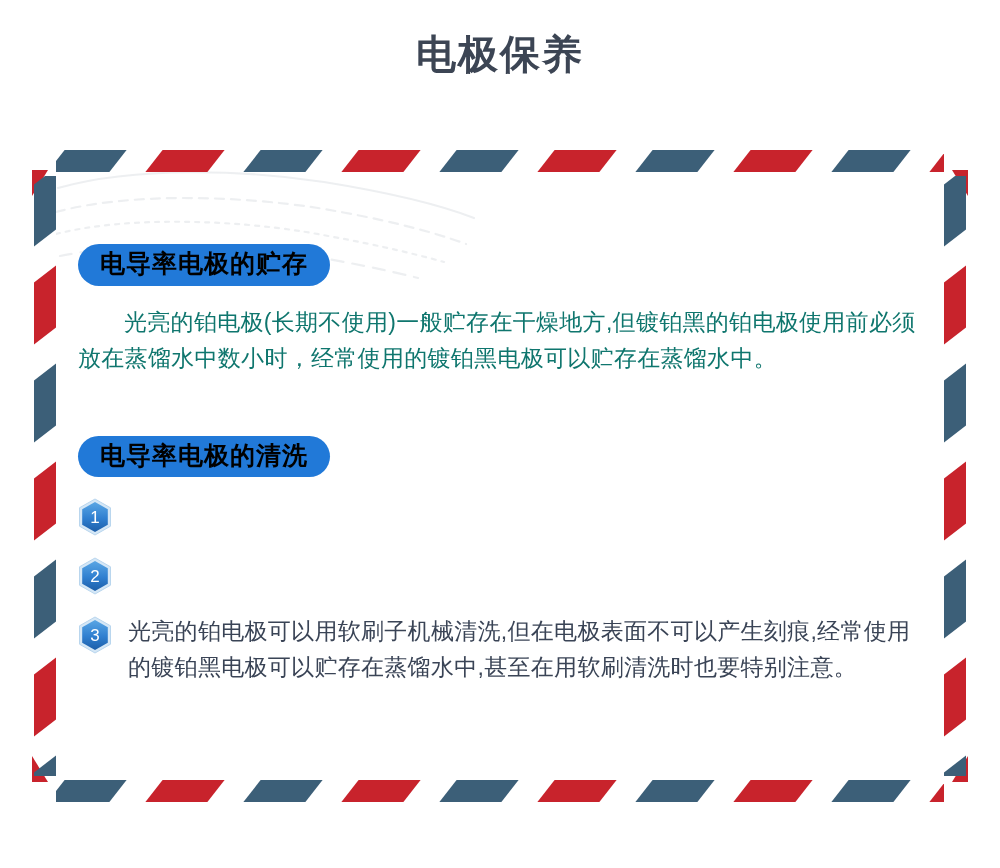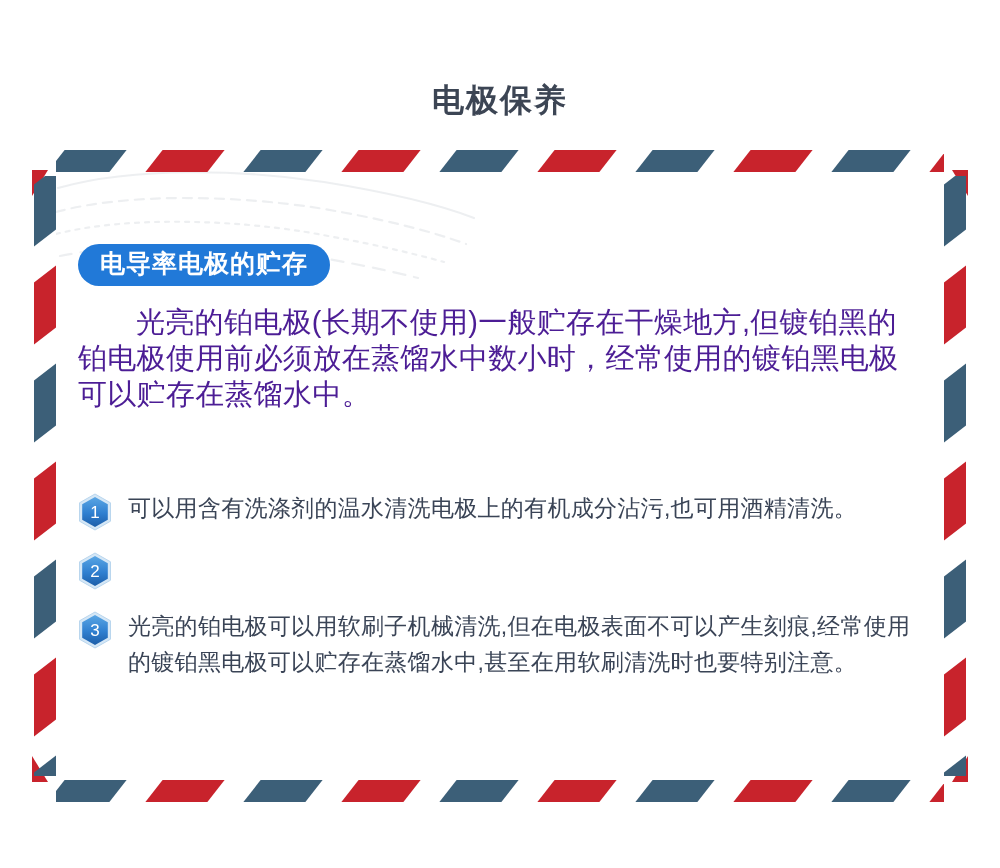--- a/index.html
+++ b/index.html
@@ -12,26 +12,26 @@
     height: 868px;
     font-family: "Liberation Sans", "DejaVu Sans", sans-serif;
     color: #3a4456;
     overflow: hidden;
     position: relative;
   }
 
   
   .page-title {
     text-align: center;
-    font-size: 32px;
+    font-size: 40px;
     font-weight: 700;
     color: #3c4554;
     letter-spacing: 2px;
     margin: 0;
-    padding-top: 84px;
+    padding-top: 34px;
     line-height: 1;
   }
 
   
   .envelope {
     position: absolute;
     left: 30px;
     top: 146px;
     width: 940px;
     height: 660px;
@@ -102,40 +102,40 @@
     left: 48px;
     right: 48px;
     top: 40px;
     bottom: 40px;
   }
 
   
   .pill {
     display: inline-block;
     background: #2179d8;
-    color: #ffffff;
+    color: #000000;
     font-size: 25px;
     font-weight: 700;
     letter-spacing: 1px;
     border-radius: 22px;
     padding: 6px 22px 8px 22px;
     line-height: 1.1;
     white-space: nowrap;
     text-align: center;
   }
 
   .section { position: relative; }
   .section.storage { padding-top: 58px; }
   .section.cleaning { padding-top: 60px; }
 
   
   .para {
-    font-size: 29px;
+    font-size: 23px;
     line-height: 36px;
-    color: #4c1d95;
+    color: #0f766e;
     margin: 18px 0 0 0;
     text-indent: 2em;
     letter-spacing: .3px;
   }
 
   
   .list { margin-top: 18px; }
   .list-item {
     display: flex;
     align-items: flex-start;
@@ -224,39 +224,39 @@
     </div>
 
   <div class="content">
 
     <div class="section storage">
       <span class="pill">电导率电极的贮存</span>
       <p class="para">光亮的铂电极(长期不使用)一般贮存在干燥地方,但镀铂黑的铂电极使用前必须放在蒸馏水中数小时，经常使用的镀铂黑电极可以贮存在蒸馏水中。</p>
     </div>
 
     <div class="section cleaning">
+      <span class="pill">电导率电极的清洗</span>
 
       <div class="list">
 
         <div class="list-item">
           <span class="hexnum">
             <svg width="34" height="38" viewBox="0 0 34 38">
               <defs>
                 <linearGradient id="hg1" x1="0" y1="0" x2="0" y2="1">
                   <stop offset="0%" stop-color="#5aa6e4"></stop>
                   <stop offset="55%" stop-color="#2f7fd0"></stop>
                   <stop offset="100%" stop-color="#1d5ea8"></stop>
                 </linearGradient>
               </defs>
               <polygon points="17,1 32.5,9.8 32.5,28.2 17,37 1.5,28.2 1.5,9.8" fill="#d5e7f6" stroke="#b9d6ee" stroke-width="1"></polygon>
               <polygon points="17,4 29.8,11.3 29.8,26.7 17,34 4.2,26.7 4.2,11.3" fill="url(#hg1)"></polygon>
               <text x="17" y="25" text-anchor="middle" font-family="Liberation Sans, sans-serif" font-size="17" fill="#ffffff">1</text>
             </svg>
           </span>
-          <span class="item-text">可以用含有洗涤剂的温水清洗电极上的有机成分沾污,也可用酒精清洗。</span>
         </div>
 
         <div class="list-item">
           <span class="hexnum">
             <svg width="34" height="38" viewBox="0 0 34 38">
               <polygon points="17,1 32.5,9.8 32.5,28.2 17,37 1.5,28.2 1.5,9.8" fill="#d5e7f6" stroke="#b9d6ee" stroke-width="1"></polygon>
               <polygon points="17,4 29.8,11.3 29.8,26.7 17,34 4.2,26.7 4.2,11.3" fill="url(#hg1)"></polygon>
               <text x="17" y="25" text-anchor="middle" font-family="Liberation Sans, sans-serif" font-size="17" fill="#ffffff">2</text>
             </svg>
           </span>

